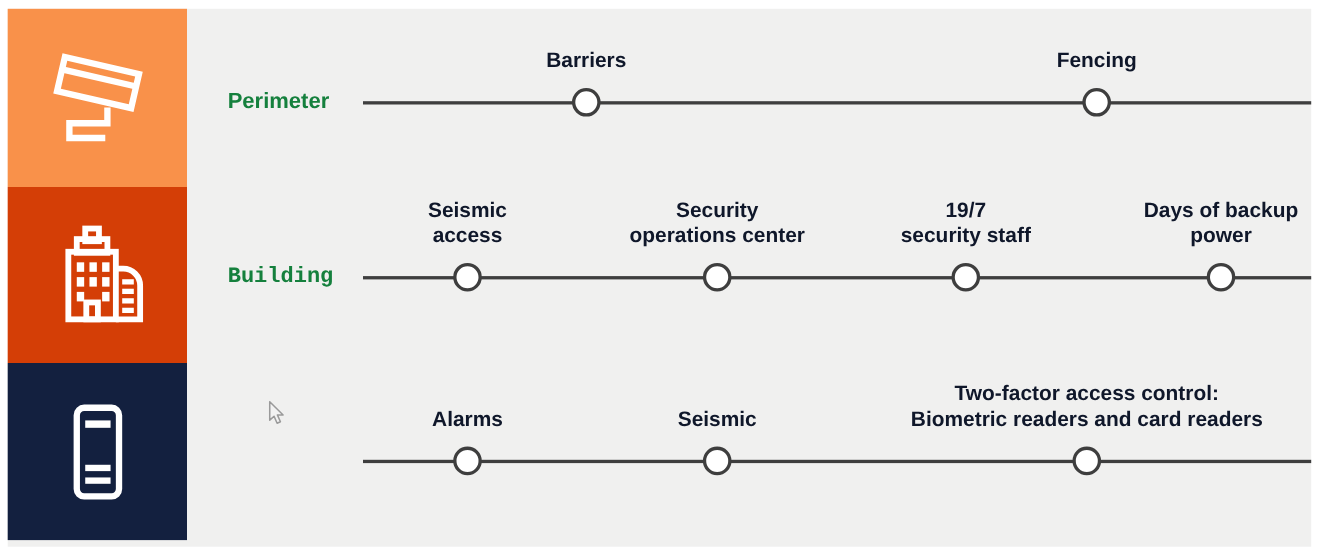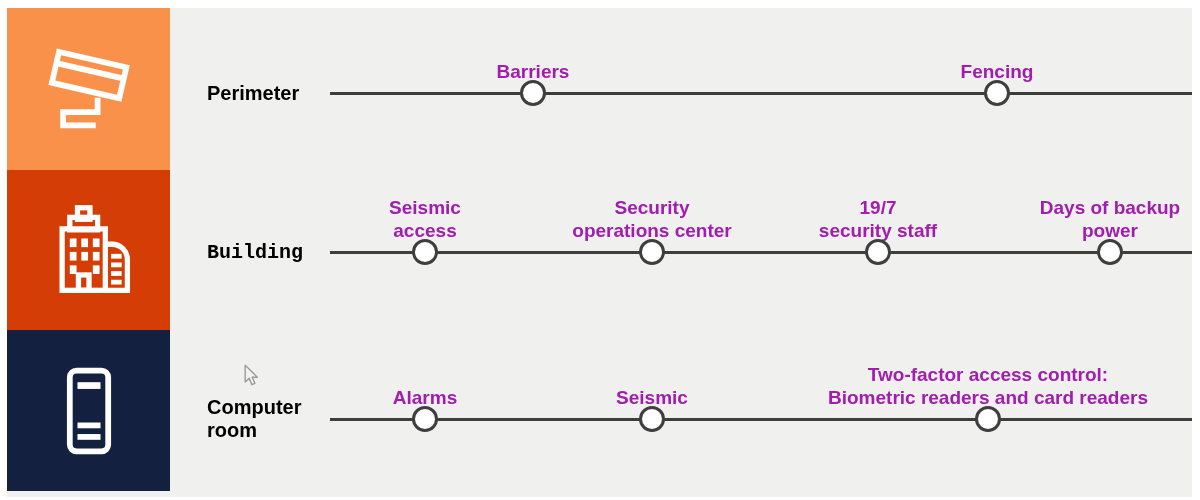--- a/index.html
+++ b/index.html
@@ -20,21 +20,21 @@
     display: flex; align-items: center; justify-content: center;
   }
   .tile-perimeter { top: 0; height: 162px; background: #F9914A; }
   .tile-building  { top: 162px; height: 160px; background: #D43E06; }
   .tile-computer  { top: 322px; height: 161px; background: #13203F; }
   .tile svg { display: block; }
 
   .row-label {
     position: absolute; left: 200px;
     transform: translateY(-50%);
-    font-size: 20px; font-weight: 700; color: #000000;
+    font-size: 20px; font-weight: 700; color: #15803d;
     line-height: 1.15; white-space: pre-line;
   }
   .row-label-1 { top: 85px; }
   .row-label-2 { top: 244px; font-family: Liberation Mono, monospace; }
   .row-label-3 { top: 411px; }
 
   .track {
     position: absolute; left: 323px; width: 862px; height: 3px;
     background: #3E3E3E;
   }
@@ -42,23 +42,23 @@
   .track-2 { top: 243px; }
   .track-3 { top: 410px; }
 
   .node { position: absolute; width: 0; height: 0; }
   .dot {
     position: absolute; left: -13px; top: -13px;
     width: 20px; height: 20px; box-sizing: content-box;
     background: #ffffff; border: 3px solid #3E3E3E; border-radius: 50%;
   }
   .nlabel {
-    position: absolute; left: -210px; bottom: 10px; width: 420px;
+    position: absolute; left: -210px; bottom: 26px; width: 420px;
     text-align: center;
-    font-size: 19px; font-weight: 700; color: #a21caf;
+    font-size: 19px; font-weight: 700; color: #0f172a;
     line-height: 1.18; white-space: pre-line;
   }
 
   
   .n-r1-a { left: 526px; top: 85px; }
   .n-r1-b { left: 990px; top: 85px; }
   .n-r2-a { left: 418px; top: 244px; }
   .n-r2-b { left: 645px; top: 244px; }
   .n-r2-c { left: 871px; top: 244px; }
   .n-r2-d { left: 1103px; top: 244px; }
@@ -117,22 +117,20 @@
       <g fill="#ffffff">
         <rect x="38" y="20" width="24" height="7"></rect>
         <rect x="38" y="62" width="24" height="6"></rect>
         <rect x="38" y="74" width="24" height="6"></rect>
       </g>
     </svg>
   </div>
 
   <div class="row-label row-label-1">Perimeter</div>
   <div class="row-label row-label-2">Building</div>
-  <div class="row-label row-label-3">Computer
-room</div>
 
   <div class="track track-1"></div>
   <div class="track track-2"></div>
   <div class="track track-3"></div>
 
   <div class="node n-r1-a">
     <div class="nlabel">Barriers</div>
     <div class="dot"></div>
   </div>
   <div class="node n-r1-b">

